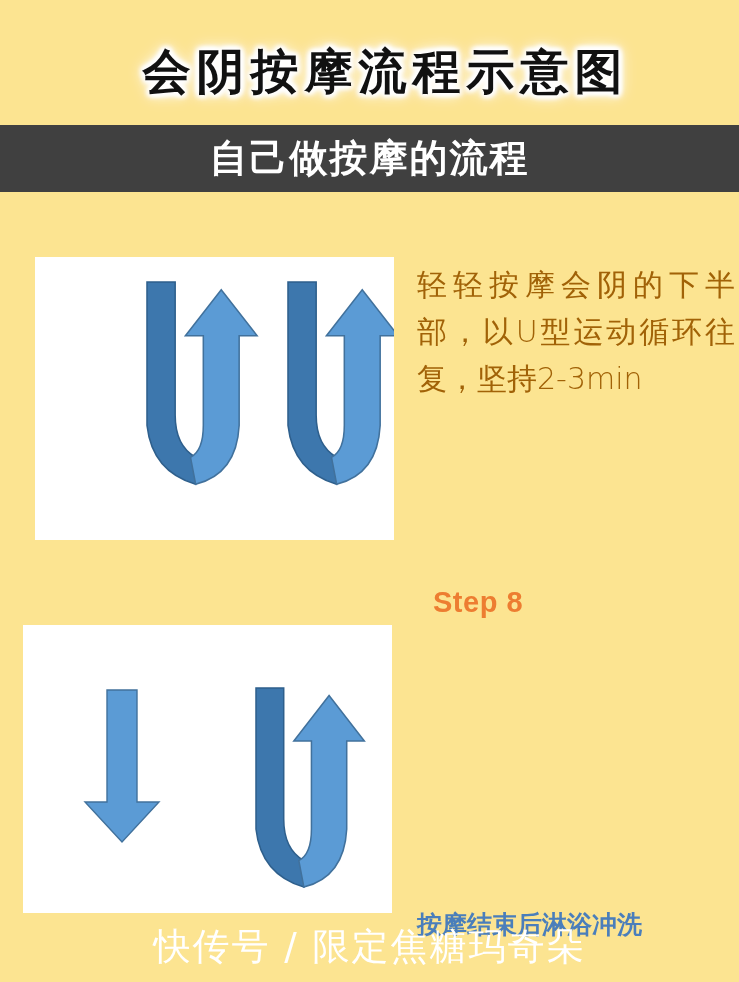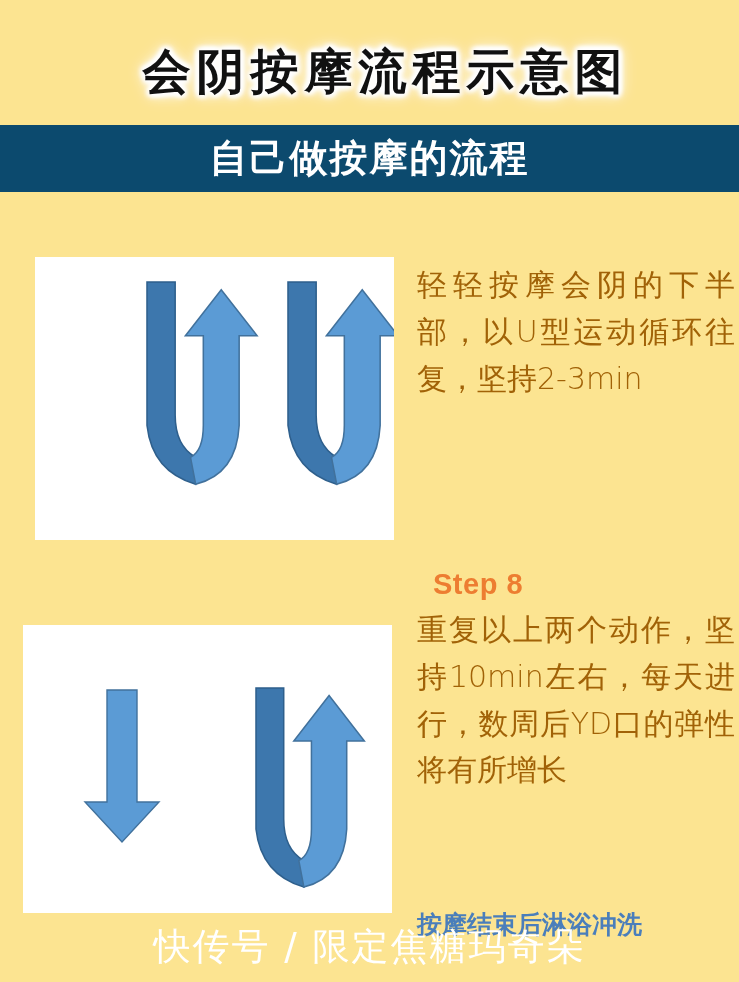--- a/index.html
+++ b/index.html
@@ -33,21 +33,21 @@
       -2px -2px 5px #ffffff, 2px -2px 5px #ffffff, -2px 2px 5px #ffffff;
     white-space: nowrap;
   }
 
   .subtitle-band {
     position: absolute;
     left: 0;
     top: 125px;
     width: 739px;
     height: 67px;
-    background: #0c4a6e;
+    background: #404040;
     display: flex;
     align-items: center;
     justify-content: center;
   }
   .subtitle-text {
     color: #ffffff;
     font-size: 38px;
     font-weight: 700;
     letter-spacing: 2px;
     font-family: "Liberation Sans", "DejaVu Sans", sans-serif;
@@ -63,21 +63,21 @@
   #panel-2 { left: 23px;  top: 625px; width: 369px; height: 288px; }
 
   .panel svg { display: block; width: 100%; height: 100%; }
 
   
   .step-block {
     position: absolute;
     width: 318px;
   }
   #step-7-block { left: 417px; top: 262px; }
-  #step-8-block { left: 417px; top: 568px; }
+  #step-8-block { left: 417px; top: 586px; }
 
   .step-heading {
     color: #ed7d31;
     font-size: 29px;
     font-weight: 700;
     font-family: "Liberation Sans", "DejaVu Sans", sans-serif;
     margin: 0 0 6px 0;
     letter-spacing: 0.5px;
   }
   #step-8-block .step-heading { margin-left: 16px; }
@@ -164,18 +164,17 @@
     <g transform="translate(233,63) scale(1.26)">
       <path d="M0,0 L22,0 L22,104 Q22,128 38,137 L38,158 Q4,148 0,112 Z" fill="#3d77ad" stroke="#2e5f8c" stroke-width="1.2"></path>
       <path d="M38,158 Q70,150 72,112 L72,42 L86,42 L58,6 L30,42 L44,42 L44,112
                Q44,132 34,137 Z" fill="#5b9bd5" stroke="#41719c" stroke-width="1.2"></path>
     </g>
   </svg>
 </div>
 
 <div class="step-block" id="step-8-block">
   <div class="step-heading">Step 8</div>
-  <div class="step-body">重复以上两个动作，坚持10min左右，每天进行，数周后YD口的弹性将有所增长</div>
 </div>
 
 <div class="footer-note">按摩结束后淋浴冲洗</div>
 
 <div class="watermark">快传号 / 限定焦糖玛奇朵</div>
 
 </body></html>

